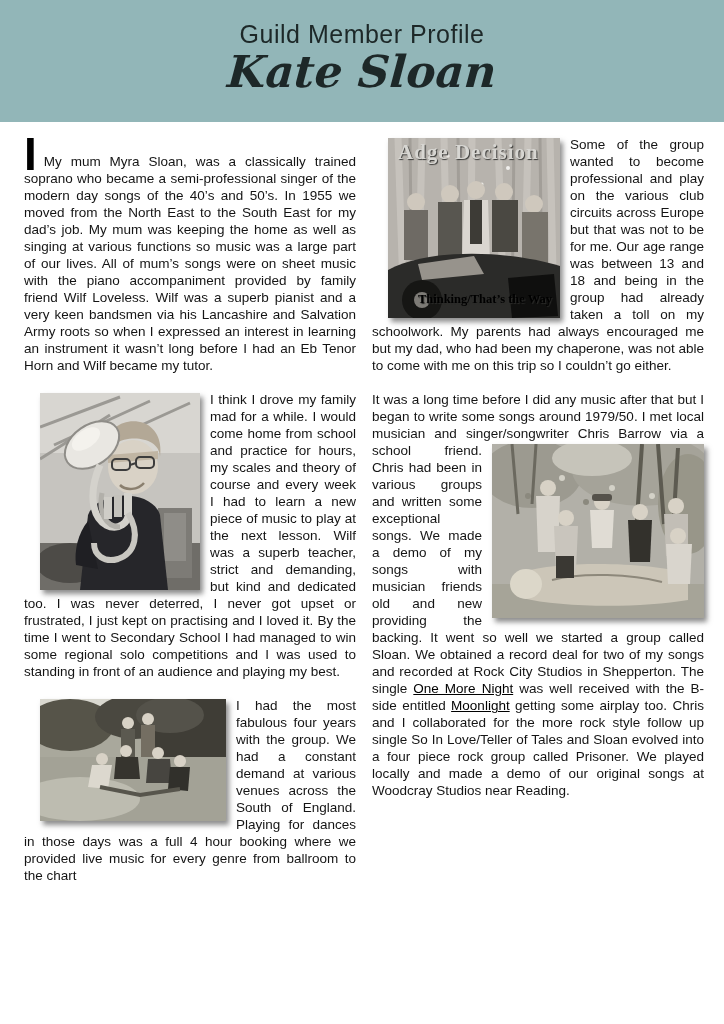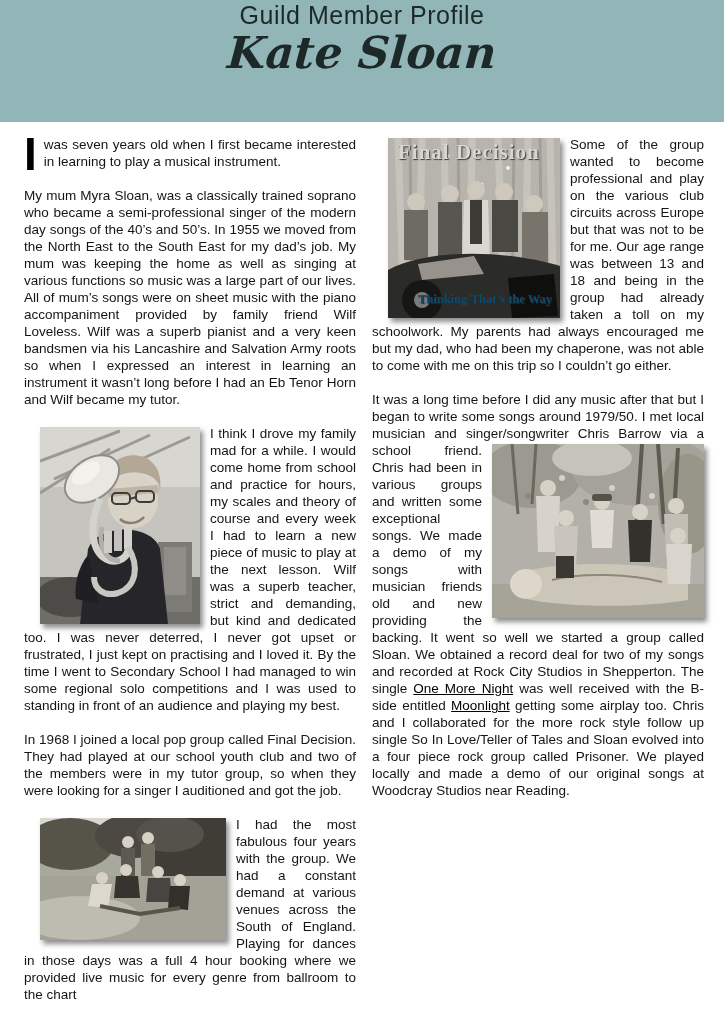--- a/index.html
+++ b/index.html
@@ -3,21 +3,21 @@
 <meta charset="utf-8">
 <style>
   html,body { margin:0; padding:0; background:#fff; }
   .page {
     width:724px; height:1024px; background:#ffffff; overflow:hidden;
     font-family:"Liberation Sans", sans-serif; position:relative;
   }
   
   .masthead {
     background:#92b6b8; height:122px; text-align:center; color:#1d2828;
-    box-sizing:border-box; padding-top:1px;
+    box-sizing:border-box; padding-top:20px;
   }
   .masthead-title { font-size:25px; font-weight:400; letter-spacing:.5px; }
   .masthead-name  {
     font-family:"DejaVu Serif", serif; font-style:italic; font-weight:bold;
     font-size:44px; line-height:46px; margin-top:0px; transform:skewX(-4deg);
   }
   .masthead-subtitle { font-size:19px; margin-top:7px; }
   
   .columns { display:flex; gap:16px; padding:14px 20px 0 24px; }
   .col { width:332px; }
@@ -42,21 +42,21 @@
   .photo-field { width:186px; height:122px; }
   .photo-album { width:172px; height:180px; }
   .photo-log   { width:212px; height:174px; }
   .photo svg { display:block; width:100%; height:100%; }
   .album-title {
     position:absolute; top:6px; left:10px; color:#d7d6d2;
     font-family:"Liberation Serif", serif; font-weight:bold;
     font-size:21px; letter-spacing:1px; text-shadow:1px 1px 1px #3a3a38;
   }
   .album-caption {
-    position:absolute; bottom:10px; right:8px; color:#0c4a6e;
+    position:absolute; bottom:10px; right:8px; color:#000000;
     font-family:"Liberation Serif", serif; font-weight:bold;
     font-size:12.5px; text-shadow:1px 1px 1px #2c2c2a;
   }
   .link { color:#000000; text-decoration:underline; cursor:pointer; }
 </style>
 </head>
 <body>
 
 <div class="page">
 
@@ -64,21 +64,20 @@
     <div class="masthead-title">Guild Member Profile</div>
     <div class="masthead-name">Kate Sloan</div>
   </header>
 
   <main class="columns">
 
     <section class="col">
 
       <p class="para">
         <span class="dropcap">I</span>
-        <span>was seven years old when I first became interested in learning to play a musical instrument.</span>
       </p>
 
       <p class="para">My mum Myra Sloan, was a classically trained soprano who became a semi-professional singer of the modern day songs of the 40’s and 50’s. In 1955 we moved from the North East to the South East for my dad’s job. My mum was keeping the home as well as singing at various functions so music was a large part of our lives. All of mum’s songs were on sheet music with the piano accompaniment provided by family friend Wilf Loveless. Wilf was a superb pianist and a very keen bandsmen via his Lancashire and Salvation Army roots so when I expressed an interest in learning an instrument it wasn’t long before I had an Eb Tenor Horn and Wilf became my tutor.</p>
 
       <p class="para">
         <span class="photo float-left photo-boy">
           <svg viewBox="0 0 160 197">
             <rect width="160" height="197" fill="#c6c4bf"></rect>
             <rect y="0" width="160" height="60" fill="#d8d6d1"></rect>
             <path d="M0 34 L80 4 M14 52 L110 8 M0 66 L70 22 M40 60 L150 10" stroke="#9b9994" stroke-width="3" fill="none"></path>
@@ -101,21 +100,20 @@
             <path d="M62 100 C58 120 66 134 80 134" stroke="#b2b0aa" stroke-width="5" fill="none"></path>
             <rect x="64" y="104" width="8" height="22" fill="#cfcdc7"></rect>
             <rect x="74" y="102" width="8" height="22" fill="#c4c2bc"></rect>
             <rect x="84" y="100" width="8" height="22" fill="#d4d2cc"></rect>
             <path d="M88 120 C100 140 96 160 78 166 C64 170 54 162 54 150" stroke="#c9c7c1" stroke-width="6" fill="none"></path>
           </svg>
         </span>
         <span>I think I drove my family mad for a while. I would come home from school and practice for hours, my scales and theory of course and every week I had to learn a new piece of music to play at the next lesson. Wilf was a superb teacher, strict and demanding, but kind and dedicated too. I was never deterred, I never got upset or frustrated, I just kept on practising and I loved it. By the time I went to Secondary School I had managed to win some regional solo competitions and I was used to standing in front of an audience and playing my best.</span>
       </p>
 
-      <p class="para">In 1968 I joined a local pop group called Final Decision. They had played at our school youth club and two of the members were in my tutor group, so when they were looking for a singer I auditioned and got the job.</p>
 
       <p class="para">
         <span class="photo float-left photo-field">
           <svg viewBox="0 0 186 122">
             <rect width="186" height="122" fill="#a9a89c"></rect>
             <rect width="186" height="34" fill="#d9d8d0"></rect>
             <ellipse cx="30" cy="26" rx="44" ry="26" fill="#565449"></ellipse>
             <ellipse cx="95" cy="18" rx="40" ry="22" fill="#4a4840"></ellipse>
             <ellipse cx="160" cy="34" rx="50" ry="40" fill="#3f3d36"></ellipse>
             <ellipse cx="130" cy="16" rx="34" ry="18" fill="#54524a"></ellipse>
@@ -164,21 +162,21 @@
             <circle cx="116" cy="54" r="9" fill="#cfc8bd"></circle>
               <rect x="104" y="62" width="26" height="52" fill="#4a4842"></rect>
             <circle cx="146" cy="66" r="9" fill="#cfc8bd"></circle>
               <rect x="134" y="74" width="26" height="52" fill="#78746c"></rect>
             <path d="M0 132 C40 110 120 112 172 128 L172 180 L0 180 Z" fill="#2b2b29"></path>
             <path d="M30 126 L86 118 L96 136 L34 142 Z" fill="#97938c"></path>
             <circle cx="34" cy="162" r="20" fill="#161614"></circle>
               <circle cx="34" cy="162" r="8" fill="#7d7b76"></circle>
             <path d="M120 140 L166 136 L170 178 L124 180 Z" fill="#0f0f0e"></path>
           </svg>
-          <span class="album-title">Final Decision</span>
+          <span class="album-title">Adge Decision</span>
           <span class="album-caption">Thinking/That’s the Way</span>
         </span>
         <span>Some of the group wanted to become professional and play on the various club circuits across Europe but that was not to be for me.  Our age range was between 13 and 18 and being in the group had already taken a toll on my schoolwork.  My parents had always encouraged me but my dad, who had been my chaperone, was not able to come with me on this trip so I couldn’t go either.</span>
       </p>
 
       <p class="para">
         <span>It was a long time before I did any music after that but I began to write some songs around 1979/50. I met local musician and singer/songwriter Chris </span><span class="photo float-right photo-log">
           <svg viewBox="0 0 212 174">
             <rect width="212" height="174" fill="#b2b0a8"></rect>
             <ellipse cx="40" cy="30" rx="50" ry="34" fill="#9c9a90"></ellipse>

